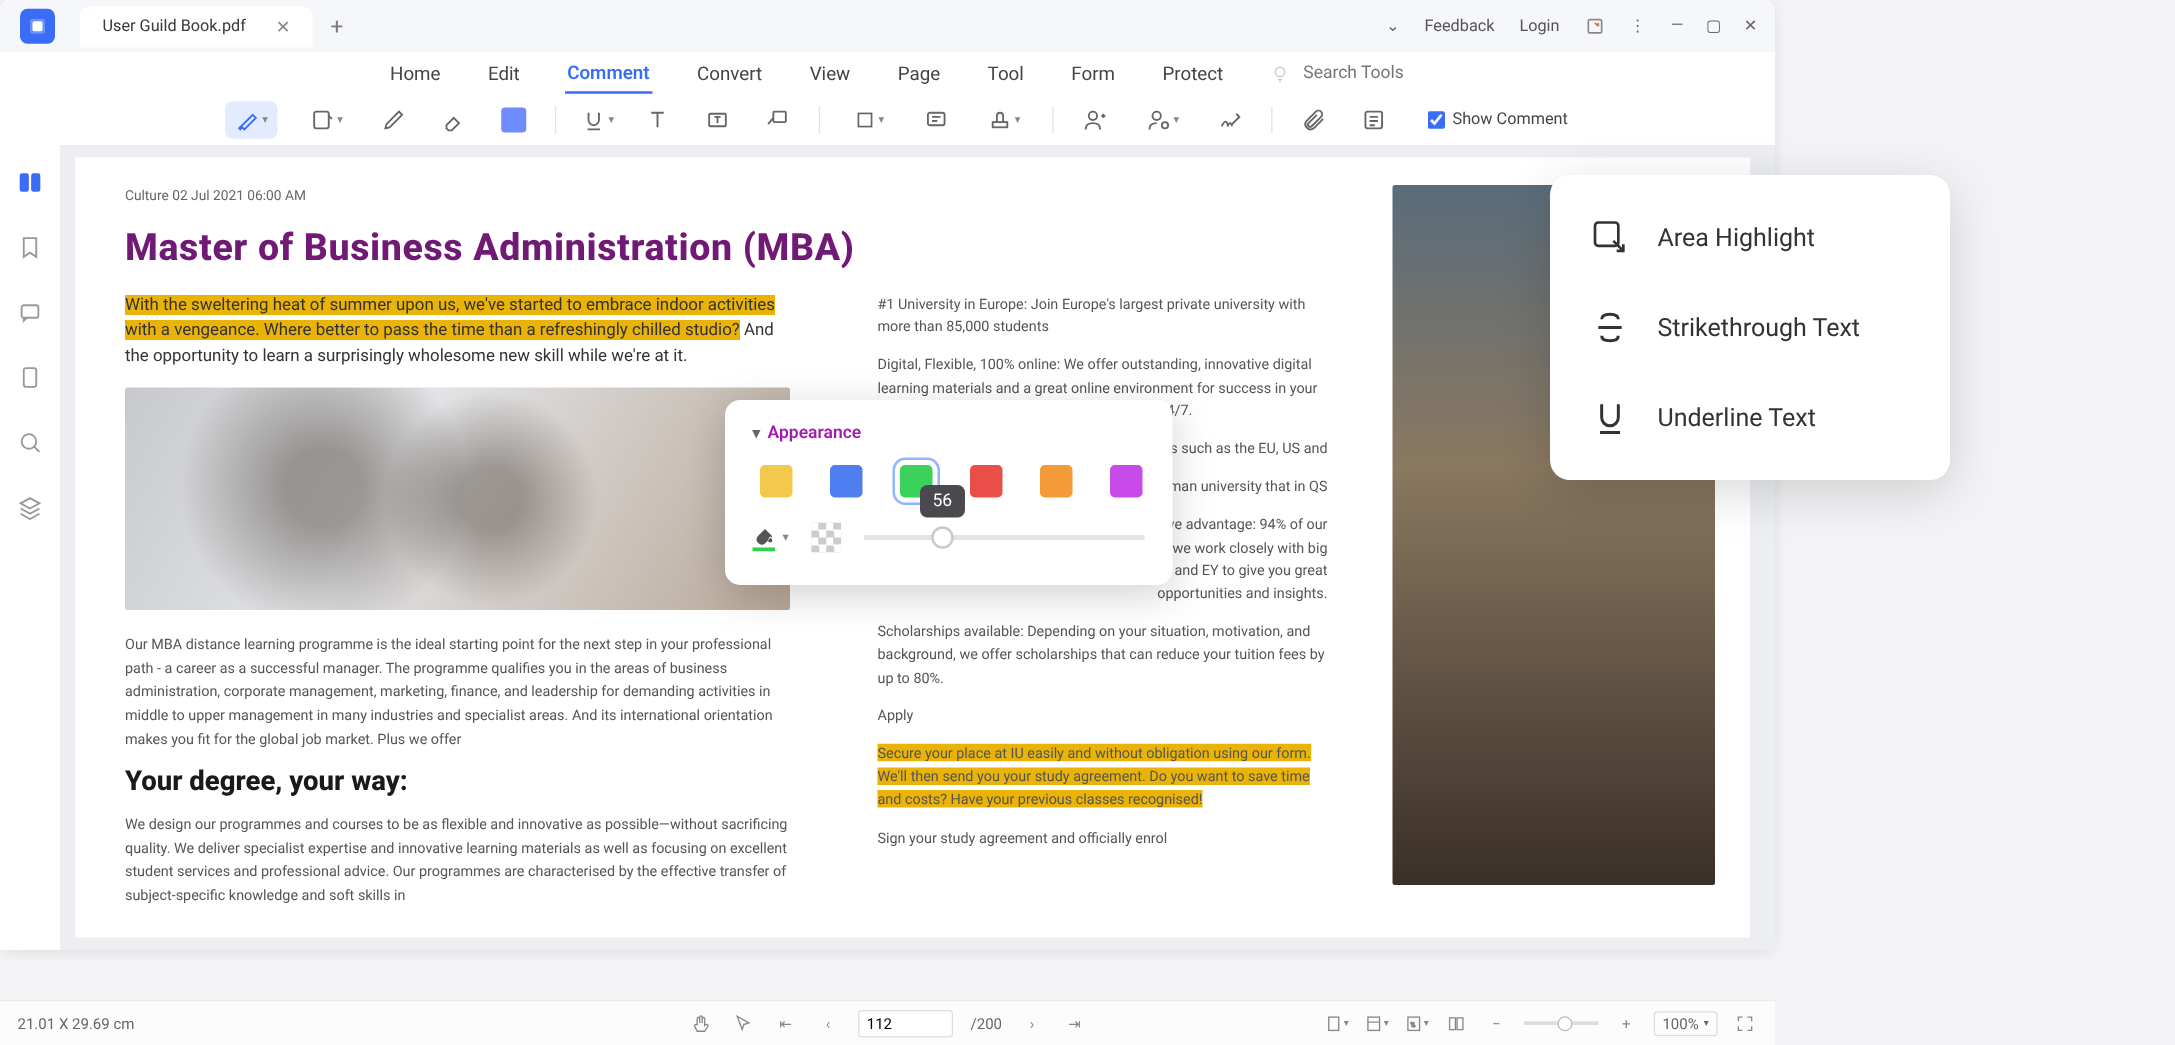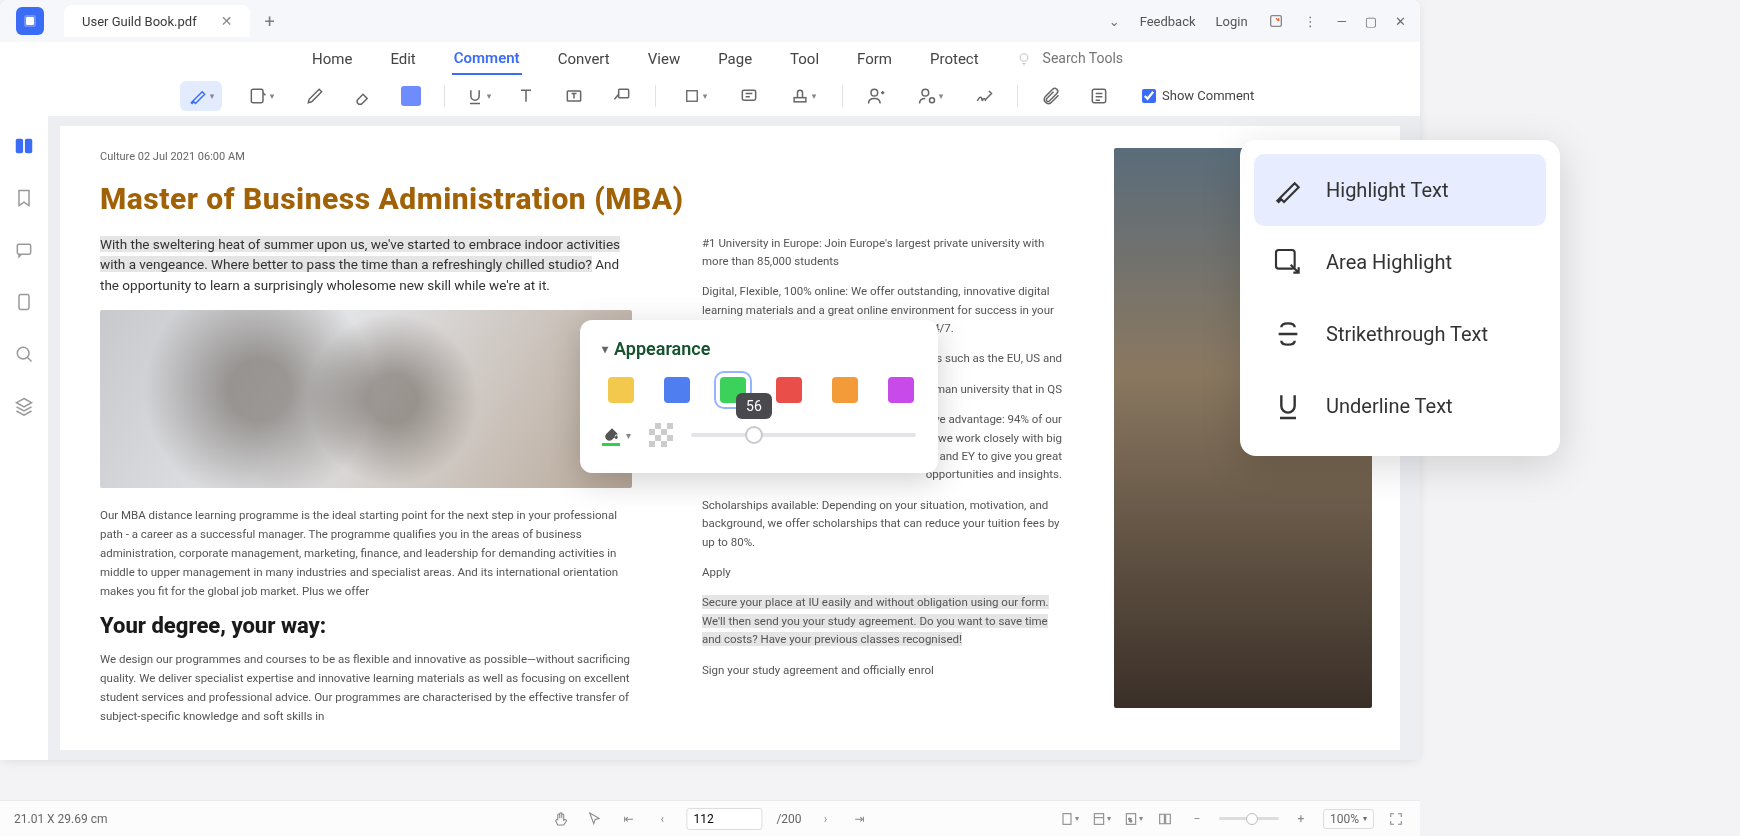--- a/index.html
+++ b/index.html
@@ -41,37 +41,37 @@
 
 .main { flex:1; display:flex; background:#fff; position:relative;}
 .left-sidebar { width:48px; background:#fff; display:flex; flex-direction:column; align-items:center; padding-top:18px; gap:28px; }
 .left-sidebar .side-ic { width:24px; height:24px; color:#888; cursor:pointer; display:flex; align-items:center; justify-content:center; }
 .left-sidebar .side-ic.active { color:#3b6cf6; }
 
 .doc-viewport { flex:1; background:#eceef2; padding: 10px 12px; overflow:hidden; position:relative;}
 .page { background:#fff; width: 1340px; height: 100%; padding: 24px 40px; position:relative; }
 
 .timestamp { font-size:11px; color:#666; margin-bottom: 18px;}
-.doc-title { font-size:30px; font-weight:800; color:#a16207; margin-bottom: 18px; letter-spacing:0.5px;}
-.hl-green { background:#e5e5e5; }
+.doc-title { font-size:30px; font-weight:800; color:#701a75; margin-bottom: 18px; letter-spacing:0.5px;}
+.hl-green { background:#eab308; }
 .body-text { font-size:13.5px; color:#333; line-height:1.55; }
 .col-right { flex: 1; font-size:11.5px; color:#555; line-height:1.6;}
 .col-right p { margin-bottom: 12px;}
 .col-right .hl-green { font-size:11.5px;}
 
 .img-placeholder { width: 532px; height: 178px; background: linear-gradient(120deg,#c8c9cd 0%, #e2e3e6 40%, #b8a898 100%); margin: 14px 0 18px; border-radius:2px; position:relative; overflow:hidden;}
 .img-placeholder::after { content:""; position:absolute; inset:0; background: radial-gradient(circle at 30% 45%, rgba(50,40,30,0.4) 8%, transparent 30%), radial-gradient(circle at 55% 50%, rgba(40,30,20,0.35) 8%, transparent 28%);}
 .col-subtitle { font-size:22px; font-weight:800; color:#1a1a1a; margin-bottom:12px;}
 .small-body { font-size:11.5px; color:#555; line-height:1.65;}
 
 .img-placeholder-right { width: 258px; height: 560px; background: linear-gradient(180deg,#5a6c7a 0%, #8a7860 40%, #3a2f28 100%); position:absolute; right:28px; top:22px; border-radius:2px;}
 
 
 .appearance-popup { position:absolute; left: 580px; top: 320px; width: 358px; background:#fff; border-radius:12px; box-shadow: 0 8px 32px rgba(0,0,0,0.18); padding: 18px 22px 26px; z-index:50;}
-.appearance-popup h3 { font-size:18px; font-weight:600; color:#14532d; display:flex; align-items:center; gap:6px; margin-bottom:18px;}
+.appearance-popup h3 { font-size:14px; font-weight:600; color:#a21caf; display:flex; align-items:center; gap:6px; margin-bottom:18px;}
 .appearance-popup h3::before { content:"▾"; font-size:12px; color:#666;}
 .color-row { display:flex; gap:30px; margin: 6px 0 20px 6px;}
 .color-chip { width:26px; height:26px; border-radius:4px; cursor:pointer;}
 .color-chip.selected { outline: 2px solid #95b4ff; outline-offset: 4px; border-radius:4px;}
 .opacity-row { display:flex; align-items:center; gap:18px; margin-top:6px;}
 .bucket-icon { display:flex; align-items:center; gap:4px; color:#555;}
 .bucket-icon .underline-bar { width:18px; height:3px; background:#2fd04a; display:block;}
 .checker { width:24px; height:24px; background: repeating-conic-gradient(#ccc 0% 25%, #fff 0% 50%) 0 0/12px 12px;}
 .slider-wrap { flex:1; position:relative; display:flex; align-items:flex-end;}
 .slider-track { height:4px; background:#e3e3e8; border-radius:2px; flex:1; position:relative;}
@@ -374,28 +374,20 @@
     <div class="slider-wrap">
       <div class="slider-tooltip">56</div>
       <div class="slider-track">
           <div class="slider-thumb"></div>
         </div>
     </div>
   </div>
 </div>
 
 <div class="flyout">
-  <div class="flyout-item active">
-    <span class="fi-icon">
-      <svg width="32" height="32" viewBox="0 0 24 24" fill="none" stroke="#333" stroke-width="1.6">
-          <path d="M6 18l-2 2 1 1 2-2M6 18L17 7l3 3L9 21l-3-3z"></path>
-        </svg>
-    </span>
-    <span>Highlight Text</span>
-  </div>
   <div class="flyout-item">
     <span class="fi-icon">
       <svg width="32" height="32" viewBox="0 0 24 24" fill="none" stroke="#333" stroke-width="1.6">
           <rect x="3" y="3" width="14" height="14" rx="2"></rect>
           <path d="M14 14l6 6M20 16v4h-4"></path>
         </svg>
     </span>
     <span>Area Highlight</span>
   </div>
   <div class="flyout-item">

